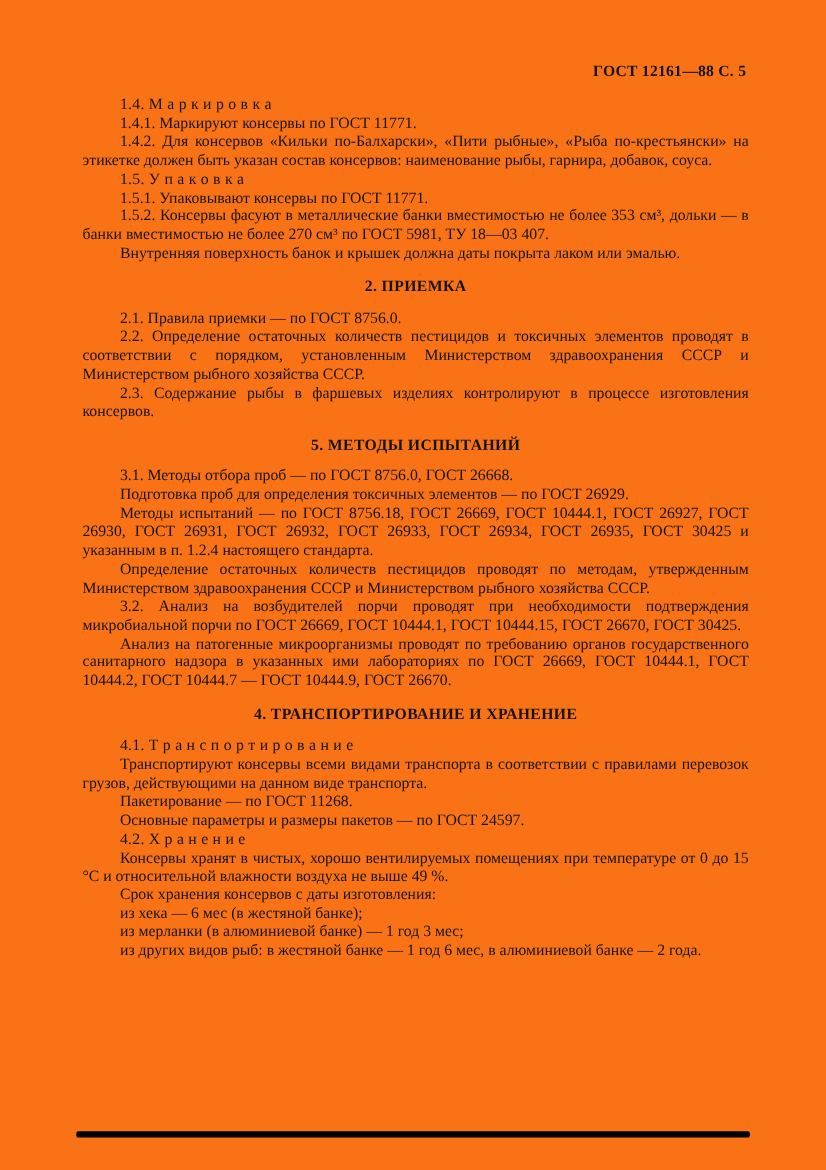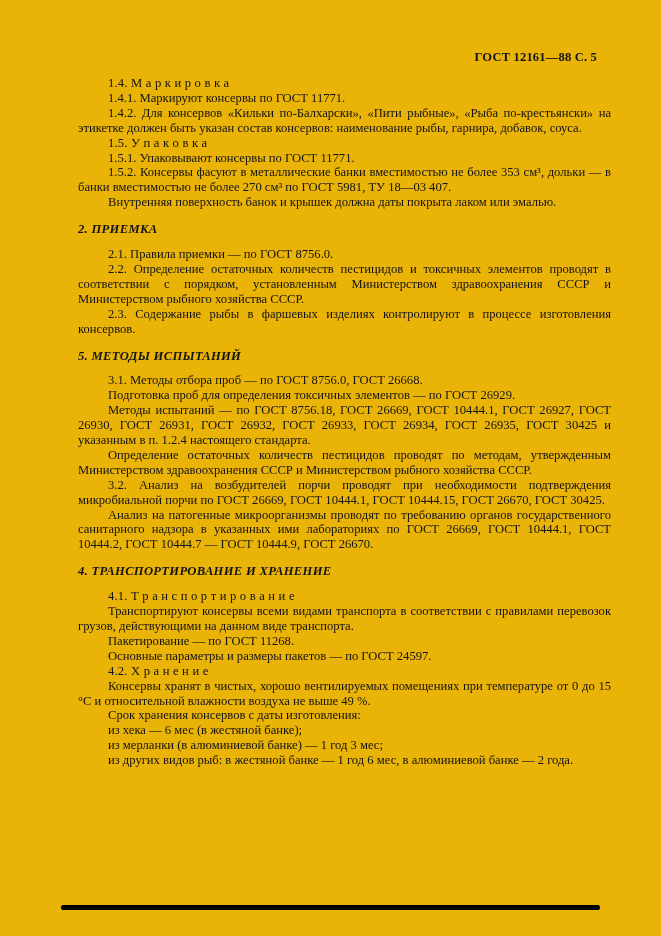--- a/index.html
+++ b/index.html
@@ -4,21 +4,21 @@
 <style>
   html, body {
     margin: 0;
     padding: 0;
     background: #ffffff;
   }
   .page {
     position: relative;
     width: 661px;
     height: 936px;
-    background: #eab308;
+    background: #f97316;
     font-family: "Liberation Serif", serif;
     color: #141414;
     overflow: hidden;
   }
   .running-head {
     position: absolute;
     top: 50px;
     right: 64px;
     font-size: 12.5px;
     font-weight: bold;
@@ -26,36 +26,34 @@
     white-space: nowrap;
   }
   .content {
     position: absolute;
     top: 76px;
     left: 66px;
     width: 533px;
     font-size: 12.6px;
     line-height: 14.9px;
     text-align: justify;
-    margin-left: 12px;
   }
   .content p {
     margin: 0;
     text-indent: 30px;
   }
   .content p.subhead {
     letter-spacing: 0.2px;
   }
   .content p.heading {
-    text-align: left;
+    text-align: center;
     text-indent: 0;
     font-weight: bold;
     margin: 12px 0 10px 0;
     letter-spacing: 0.3px;
-    font-style: italic;
   }
   .bottom-rule {
     position: absolute;
     left: 61px;
     top: 905px;
     width: 539px;
     height: 5px;
     background: #000000;
     border-radius: 2px / 3px;
   }

